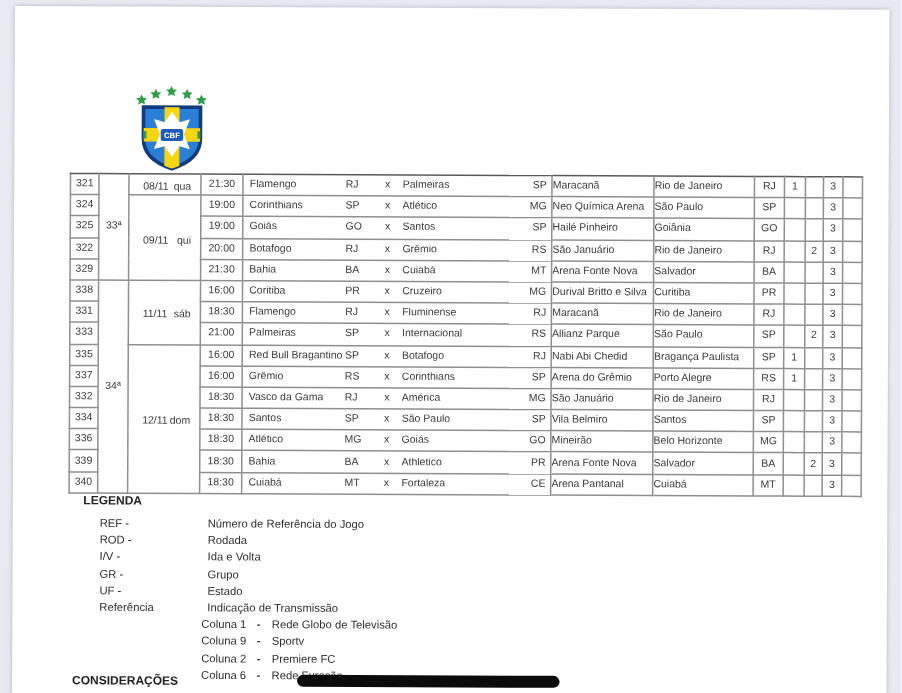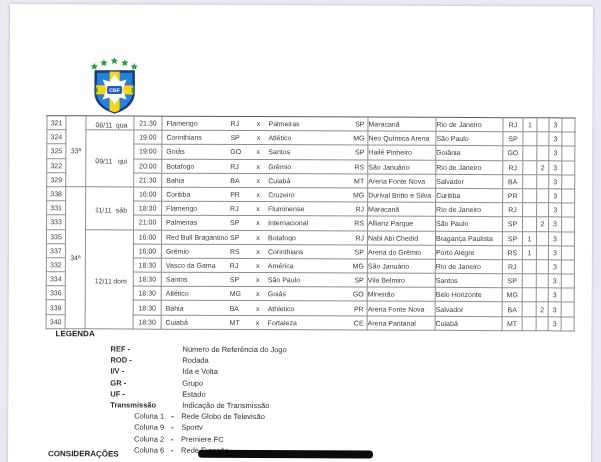--- a/index.html
+++ b/index.html
@@ -37,21 +37,21 @@
   .m-home{flex:0 0 64px;overflow:hidden;}
   .m-huf{flex:0 0 18px;}
   .m-x{flex:0 0 20px;text-align:center;}
   .m-away{flex:1 1 auto;overflow:hidden;}
   .m-auf{flex:0 0 18px;text-align:right;}
   td.c-venue,td.c-city{padding-left:4px;}
   
   .legend{position:absolute;left:40px;top:325px;width:520px;color:#2e2e2e;}
   .lg-title{font-size:8px;font-weight:bold;margin:0 0 5px 7px;color:#222;}
   .lg-row{display:flex;font-size:7.5px;line-height:11.2px;margin-left:18px;}
-  .lg-term{width:72px;font-weight:bold;margin-left:44px;}
+  .lg-term{width:72px;font-weight:normal;}
   .lg-def{flex:1;}
   .lg-colrow{display:flex;font-size:7.5px;line-height:11.2px;margin-left:86px;}
   .lg-colterm{width:37px;font-weight:normal;}
   .lg-sep{width:10px;font-weight:bold;}
   
   .consid{position:absolute;left:40px;top:445px;width:545px;color:#2e2e2e;}
   .cd-title{font-size:8px;font-weight:bold;color:#222;}
   .cd-item{display:flex;font-size:7.7px;margin-top:3px;margin-left:20px;}
   .cd-num{font-weight:bold;width:15px;flex:0 0 15px;}
   .redaction{position:absolute;left:150px;top:0px;width:175px;height:8px;background:#0b0b0b;border-radius:4px;}
@@ -448,21 +448,21 @@
         </div>
         <div class="lg-row">
           <span class="lg-term">GR -</span>
           <span class="lg-def">Grupo</span>
         </div>
         <div class="lg-row">
           <span class="lg-term">UF -</span>
           <span class="lg-def">Estado</span>
         </div>
         <div class="lg-row">
-          <span class="lg-term">Transmissão</span>
+          <span class="lg-term">Referência</span>
           <span class="lg-def">Indicação de Transmissão</span>
         </div>
       </div>
     <div id="legend-colunas">
         <div class="lg-colrow">
           <span class="lg-colterm">Coluna 1</span>
           <span class="lg-sep">-</span>
           <span class="lg-def">Rede Globo de Televisão</span>
         </div>
         <div class="lg-colrow">

